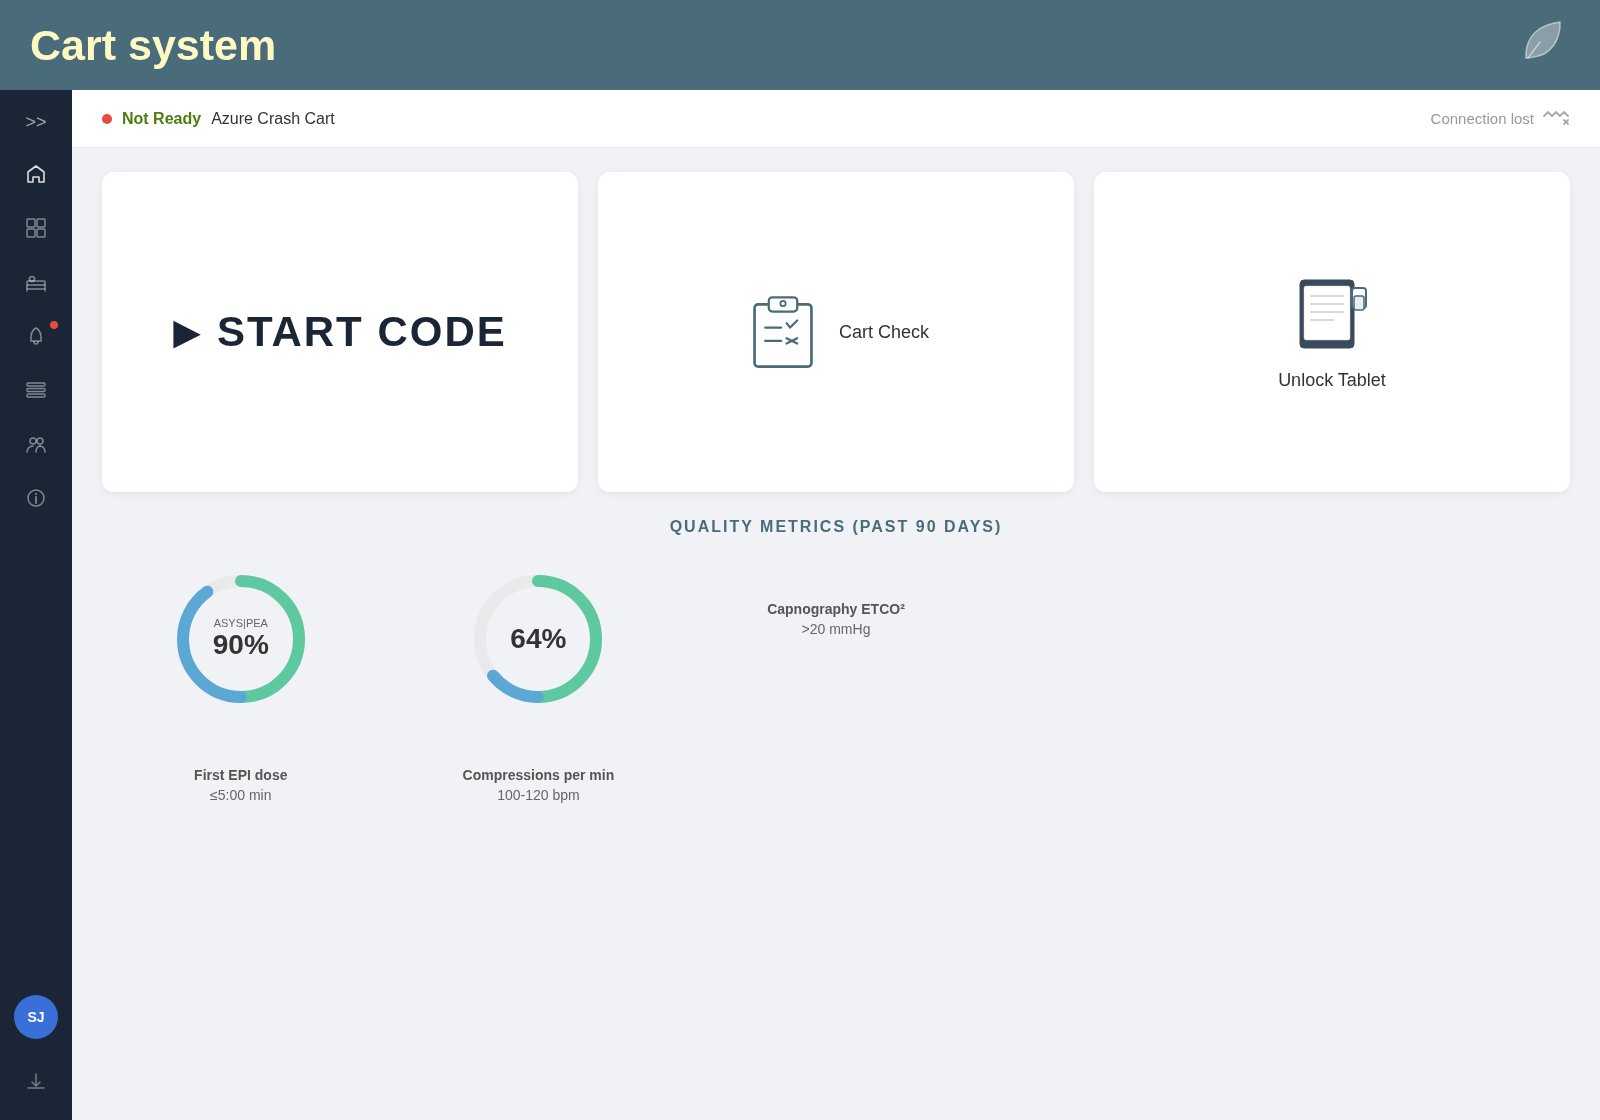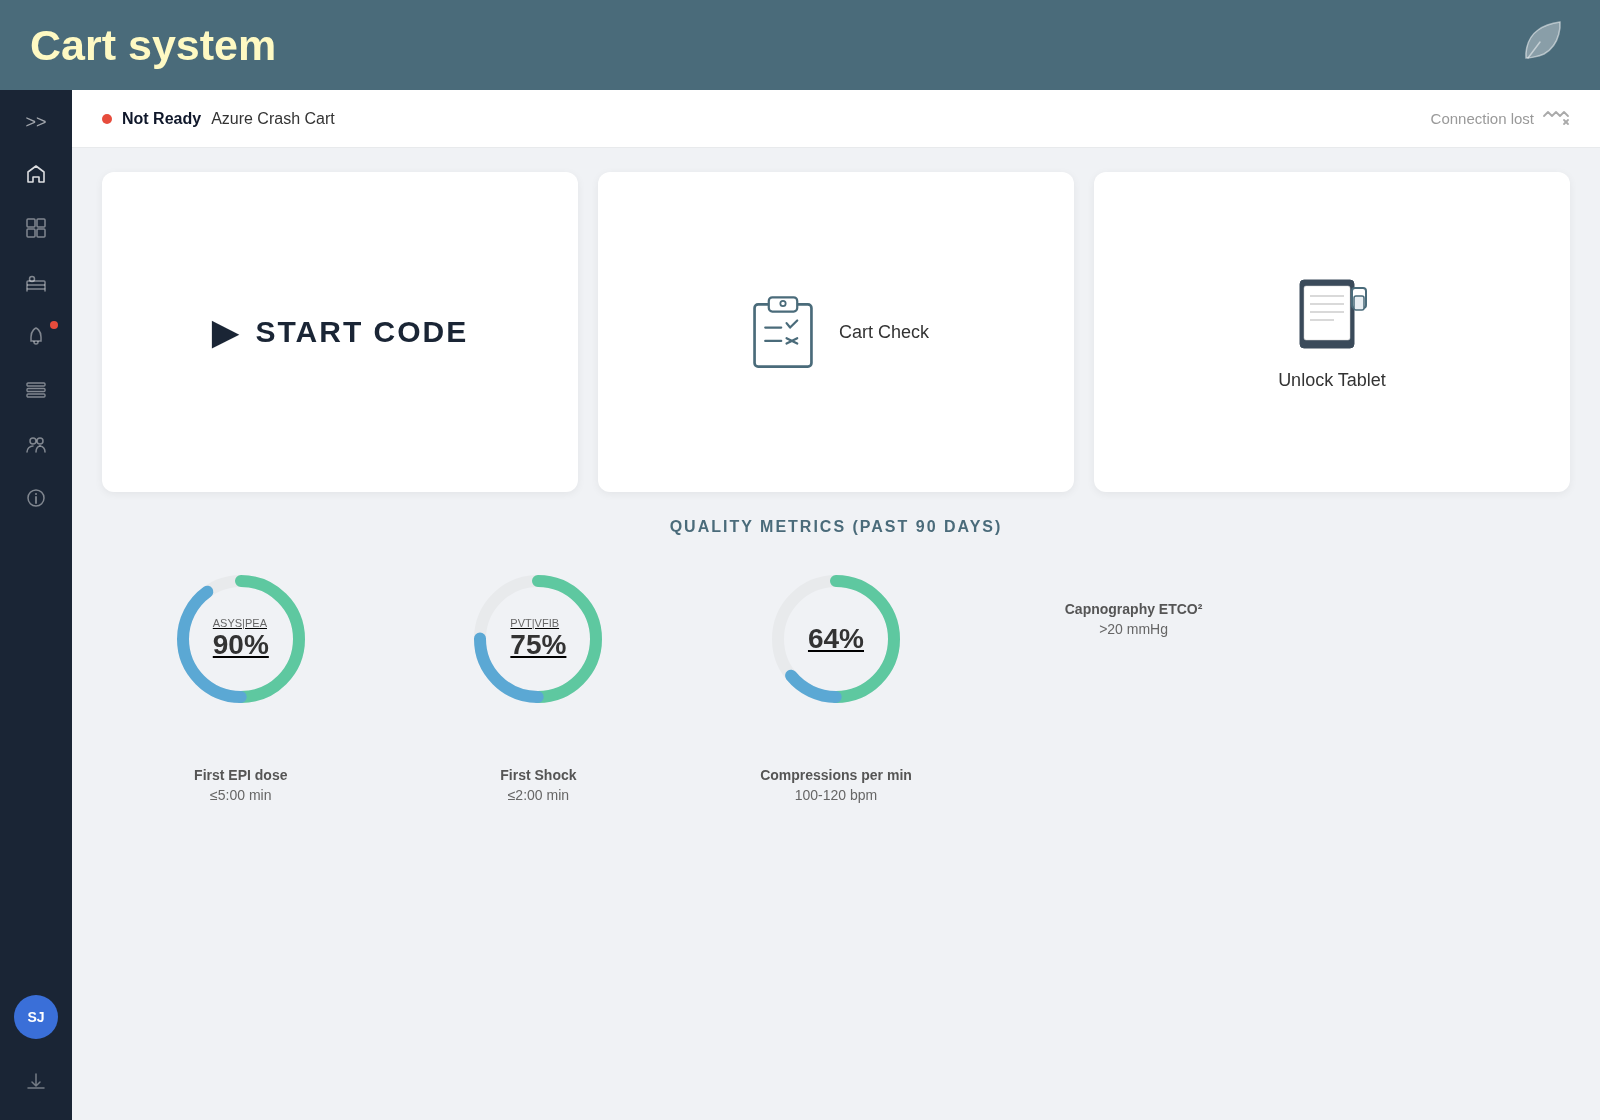--- a/index.html
+++ b/index.html
@@ -115,21 +115,21 @@
       align-items: center;
       gap: 10px;
     }
     .status-dot {
       width: 10px;
       height: 10px;
       background: #e74c3c;
       border-radius: 50%;
     }
     .status-text {
-      color: #0f172a;
+      color: #4d7c0f;
       font-size: 16px;
       font-weight: 600;
     }
     .device-name {
       color: #333;
       font-size: 16px;
     }
     .connection-status {
       display: flex;
       align-items: center;
@@ -179,21 +179,21 @@
     .start-code-content {
       display: flex;
       align-items: center;
       gap: 16px;
     }
     .play-icon {
       font-size: 36px;
       color: #1a2535;
     }
     .start-code-text {
-      font-size: 30px;
+      font-size: 42px;
       font-weight: 700;
       color: #1a2535;
       letter-spacing: 2px;
     }
     .card-label {
       font-size: 18px;
       color: #333;
     }
     .card-icon-wrapper {
       display: flex;
@@ -234,21 +234,21 @@
     .donut-container {
       position: relative;
       width: 150px;
       height: 150px;
     }
     .donut-label {
       position: absolute;
       top: 50%;
       left: 50%;
       transform: translate(-50%, -50%);
-      text-decoration: underline;
+      text-align: center;
     }
     .donut-sublabel {
       font-size: 11px;
       color: #666;
       font-weight: 500;
     }
     .donut-value {
       font-size: 28px;
       font-weight: 700;
       color: #333;
@@ -433,31 +433,20 @@
               </svg><div class="donut-label">
                 <div class="donut-sublabel">ASYS|PEA</div>
                 <div class="donut-value">90%</div>
               </div></div>
             <div class="metric-name"><strong>First EPI dose</strong>≤5:00 min</div>
           </div>
           <div class="metric-card">
             <div class="donut-container"><svg width="150" height="150" viewBox="0 0 150 150" class="donut">
                 <circle cx="75" cy="75" r="58" fill="none" stroke="#e8eaec" stroke-width="12"></circle>
                 <circle cx="75" cy="75" r="58" fill="none" stroke="#5ec8a0" stroke-width="12" stroke-linecap="round" stroke-dasharray="182.212373908208 182.212373908208" stroke-dashoffset="0"></circle>
-                <circle cx="75" cy="75" r="58" fill="none" stroke="#5ba8d4" stroke-width="12" stroke-linecap="round" stroke-dasharray="91.106186954104 273.318560862312" stroke-dashoffset="-182.212373908208"></circle>
-              </svg><div class="donut-label">
-                <div class="donut-sublabel">PVT|VFIB</div>
-                <div class="donut-value">75%</div>
-              </div></div>
-            <div class="metric-name"><strong>First Shock</strong>≤2:00 min</div>
-          </div>
-          <div class="metric-card">
-            <div class="donut-container"><svg width="150" height="150" viewBox="0 0 150 150" class="donut">
-                <circle cx="75" cy="75" r="58" fill="none" stroke="#e8eaec" stroke-width="12"></circle>
-                <circle cx="75" cy="75" r="58" fill="none" stroke="#5ec8a0" stroke-width="12" stroke-linecap="round" stroke-dasharray="182.212373908208 182.212373908208" stroke-dashoffset="0"></circle>
                 <circle cx="75" cy="75" r="58" fill="none" stroke="#5ba8d4" stroke-width="12" stroke-linecap="round" stroke-dasharray="51.01946469429825 313.4052831221178" stroke-dashoffset="-182.212373908208"></circle>
               </svg><div class="donut-label">
                 <div class="donut-value">64%</div>
               </div></div>
             <div class="metric-name"><strong>Compressions per min</strong>100-120 bpm</div>
           </div>
           <div class="metric-card">
             <div class="metric-name"><strong>Capnography ETCO²</strong>&gt;20 mmHg</div>
           </div>
         </div>

